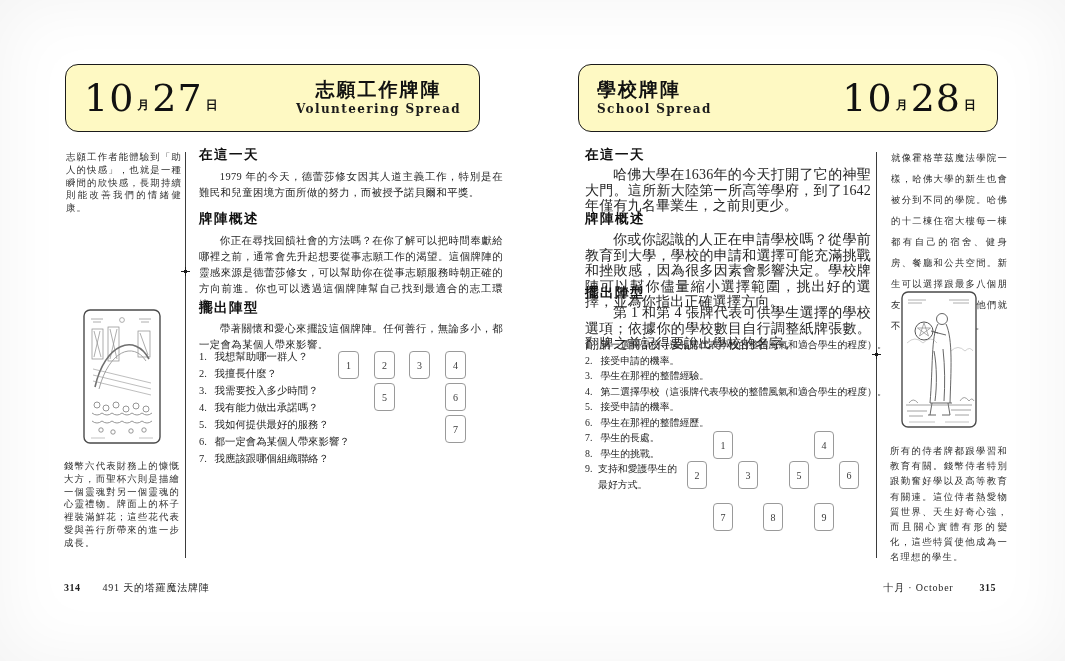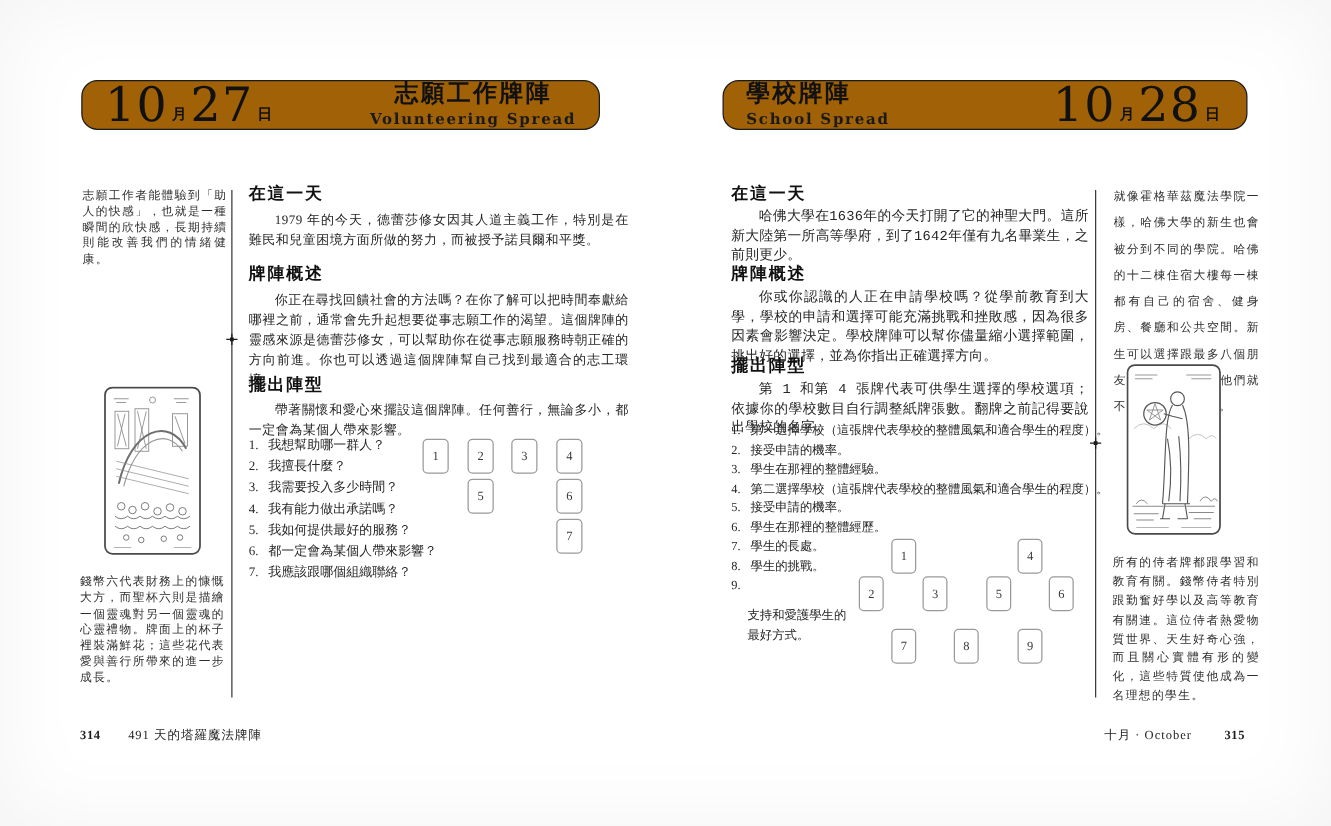--- a/index.html
+++ b/index.html
@@ -3,22 +3,22 @@
 <meta charset="utf-8">
 <style>
   html,body { margin:0; padding:0; background:#e8e8e6; }
   .canvas {
     position:relative; width:1065px; height:661px; background:#ffffff;
     font-family:"Liberation Serif","DejaVu Serif",serif; color:#222;
     overflow:hidden; box-shadow: inset 0 0 70px rgba(0,0,0,0.05);
   }
   
   .header-box {
-    position:absolute; height:40px; border:1.6px solid #1b1b1b; border-radius:13px;
-    background:#a16207; box-sizing:border-box; display:flex; align-items:center;
+    position:absolute; height:68px; border:1.6px solid #1b1b1b; border-radius:13px;
+    background:#fef9c3; box-sizing:border-box; display:flex; align-items:center;
     justify-content:space-between; padding:0 18px;
   }
   .hb-left  { left:65px;  top:64px; width:415px; }
   .hb-right { left:578px; top:64px; width:420px; }
   .date { font-family:"DejaVu Serif",serif; color:#111; white-space:nowrap; line-height:1; }
   .date .num { font-size:38px; letter-spacing:1px; }
   .date .unit { font-size:12px; font-weight:700; margin:0 3px; position:relative; top:-2px; }
   .spread-title { text-align:center; line-height:1.15; }
   .spread-title .zh { font-size:19px; font-weight:700; letter-spacing:2px; color:#111; }
   .spread-title .en { font-size:12px; font-weight:700; letter-spacing:1.4px;
@@ -33,29 +33,29 @@
   .m-rb { line-height:15.2px; }
   
   .sec-h {
     position:absolute; font-family:"Liberation Sans","DejaVu Sans",sans-serif;
     font-size:13.5px; font-weight:700; letter-spacing:1.5px; color:#111;
   }
   .body-p {
     position:absolute; font-size:10.4px; line-height:16px; letter-spacing:0.4px;
     text-align:justify; text-indent:2em; color:#262626;
   }
-  .body-p-r { font-size:11px; line-height:15.6px; letter-spacing:0.2px;font-family:Liberation Mono, monospace; }
+  .body-p-r { font-size:14px; line-height:15.6px; letter-spacing:0.2px; }
   
   .q-list { position:absolute; }
   .q-item { font-size:10.4px; line-height:17px; color:#262626; white-space:nowrap; }
   .q-num  { display:inline-block; min-width:13px; }
   .q-list-right .q-item { font-size:9.9px; line-height:15.5px; }
   .q-list-right .q-item:nth-child(9) { white-space:normal; }
   .q-list-right .q-item:nth-child(9) .q-text {
-    display:inline-block; width:84px; vertical-align:top; line-height:15.5px;margin-top:24px;
+    display:inline-block; width:84px; vertical-align:top; line-height:15.5px;
   }
   
   .card-layer { position:absolute; inset:0; pointer-events:none; }
   .spread-card {
     position:absolute; box-sizing:border-box; border:1px solid #9a9a9a; border-radius:4px;
     background:#fff; display:flex; align-items:center; justify-content:center;
     font-size:10px; color:#3a3a3a; font-family:"Liberation Serif",serif;
   }
   
   .divider { position:absolute; width:1px; background:#3b3b3b; }

